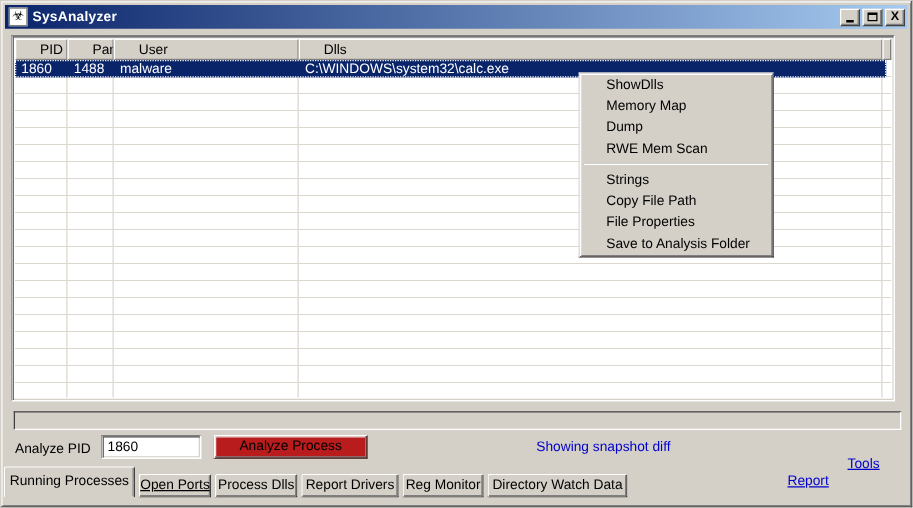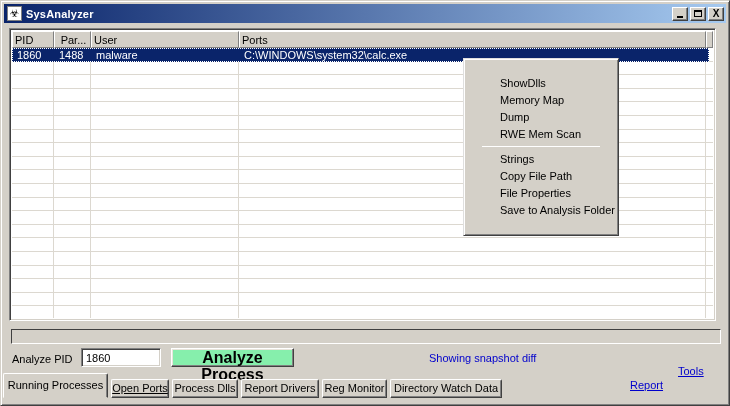--- a/index.html
+++ b/index.html
@@ -43,66 +43,66 @@
   
   .listview {
     position:absolute; left:8px; top:27px; width:707px; height:293px;
     background:#ffffff;
     border:1px solid; border-color:#808080 #ffffff #ffffff #808080;
     box-shadow: inset 1px 1px 0 #404040, inset -1px -1px 0 #d4d0c8;
     padding:2px;
   }
   .lv-header { position:absolute; left:2px; top:2px; right:2px; height:17px; display:flex; background:#d4d0c8; }
   .lv-hcell {
-    height:17px; background:#d4d0c8; padding-left:2px; line-height:16px;
+    height:17px; background:#d4d0c8; padding-left:19px; line-height:16px;
     border:1px solid; border-color:#ffffff #808080 #808080 #ffffff;
     color:#000; overflow:hidden; white-space:nowrap; flex:none;
   }
   .lv-hcell.stub { flex:1; padding:0; }
   .lv-lines { position:absolute; left:2px; top:19px; bottom:2px; right:2px;
     background:repeating-linear-gradient(to bottom, #ffffff 0px, #ffffff 12.6px, #dcd8d0 12.6px, #dcd8d0 13.6px);
   }
   .lv-vline { position:absolute; top:0; bottom:0; width:1px; background:#dcd8d0; }
   .lv-row-selected {
     position:absolute; left:2px; top:19px; width:697px; height:14px;
     background:#0a246a; color:#ffffff; display:flex; align-items:center;
     outline:1px dotted #ffffff; outline-offset:-1px;
   }
   .lv-cell { padding-left:5px; overflow:hidden; white-space:nowrap; flex:none; }
   
   .context-menu {
     position:absolute; left:462px; top:57px; width:156px;
     background:#d4d0c8; z-index:50;
     border:1px solid; border-color:#dfdfdf #404040 #404040 #dfdfdf;
     box-shadow: inset 1px 1px 0 #ffffff, inset -1px -1px 0 #808080;
-    padding:16px;
+    padding:1px;
   }
   .menu-item { height:17px; line-height:17px; padding-left:20px; color:#000; white-space:nowrap; }
   .menu-sep { height:1px; background:#808080; border-bottom:1px solid #ffffff; margin:3px 2px 4px 2px; }
   
   .progress-bar {
     position:absolute; left:10px; top:328px; width:710px; height:15px;
     background:#d4d0c8;
     border:1px solid; border-color:#404040 #ffffff #ffffff #404040;
   }
   
   .analyze-label { position:absolute; left:11px; top:352px; color:#000; }
   .analyze-input {
     position:absolute; left:80px; top:347px; width:80px; height:19px;
     background:#ffffff; border:1px solid; border-color:#808080 #ffffff #ffffff #808080;
     box-shadow: inset 1px 1px 0 #404040, inset -1px -1px 0 #d4d0c8;
     font-family:"Liberation Sans",sans-serif; font-size:11px; padding-left:4px; color:#000;
     outline:none;
   }
   .analyze-button {
     position:absolute; left:170px; top:347px; width:123px; height:19px;
-    background:#86efac; color:#000; text-align:center; line-height:17px;
+    background:#b91c1c; color:#000; text-align:center; line-height:17px;
     border:1px solid; border-color:#ffffff #404040 #404040 #ffffff;
     box-shadow: inset -1px -1px 0 #808080, inset 1px 1px 0 #e8e4dc;
-    font-size:16px; cursor:default;font-weight:bold;
+    font-size:11px; cursor:default;
   }
   .snapshot-text { position:absolute; left:428px; top:351px; color:#0000cc; }
   
   .tabstrip { position:absolute; left:2px; top:371px; height:26px; display:flex; align-items:flex-end; }
   .tab {
     background:#d4d0c8; color:#000; text-align:center; flex:none;
     border:1px solid; border-color:#ffffff #404040 #404040 #ffffff;
     box-shadow: inset -1px -1px 0 #808080;
     border-radius:2px 2px 0 0;
     height:19px; line-height:17px; margin-top:4px; margin-right:3px;
@@ -139,21 +139,21 @@
     <div class="lv-lines">
         <div class="lv-vline" style="left: 41px;"></div>
         <div class="lv-vline" style="left: 78px;"></div>
         <div class="lv-vline" style="left: 226px;"></div>
         <div class="lv-vline" style="left: 693px;"></div>
       </div>
     <div class="lv-header">
         <div class="lv-hcell" style="width: 42px;">PID</div>
         <div class="lv-hcell" style="width: 37px; text-align: center;">Par...</div>
         <div class="lv-hcell" style="width: 148px;">User</div>
-        <div class="lv-hcell" style="width: 467px;">Ports</div>
+        <div class="lv-hcell" style="width: 467px;">Dlls</div>
         <div class="lv-hcell stub"></div>
       </div>
     <div class="lv-row-selected">
         <div class="lv-cell" style="width: 42px;">1860</div>
         <div class="lv-cell" style="width: 37px;">1488</div>
         <div class="lv-cell" style="width: 148px;">malware</div>
         <div class="lv-cell" style="width: 467px;">C:\WINDOWS\system32\calc.exe</div>
       </div>
   </div>
 

